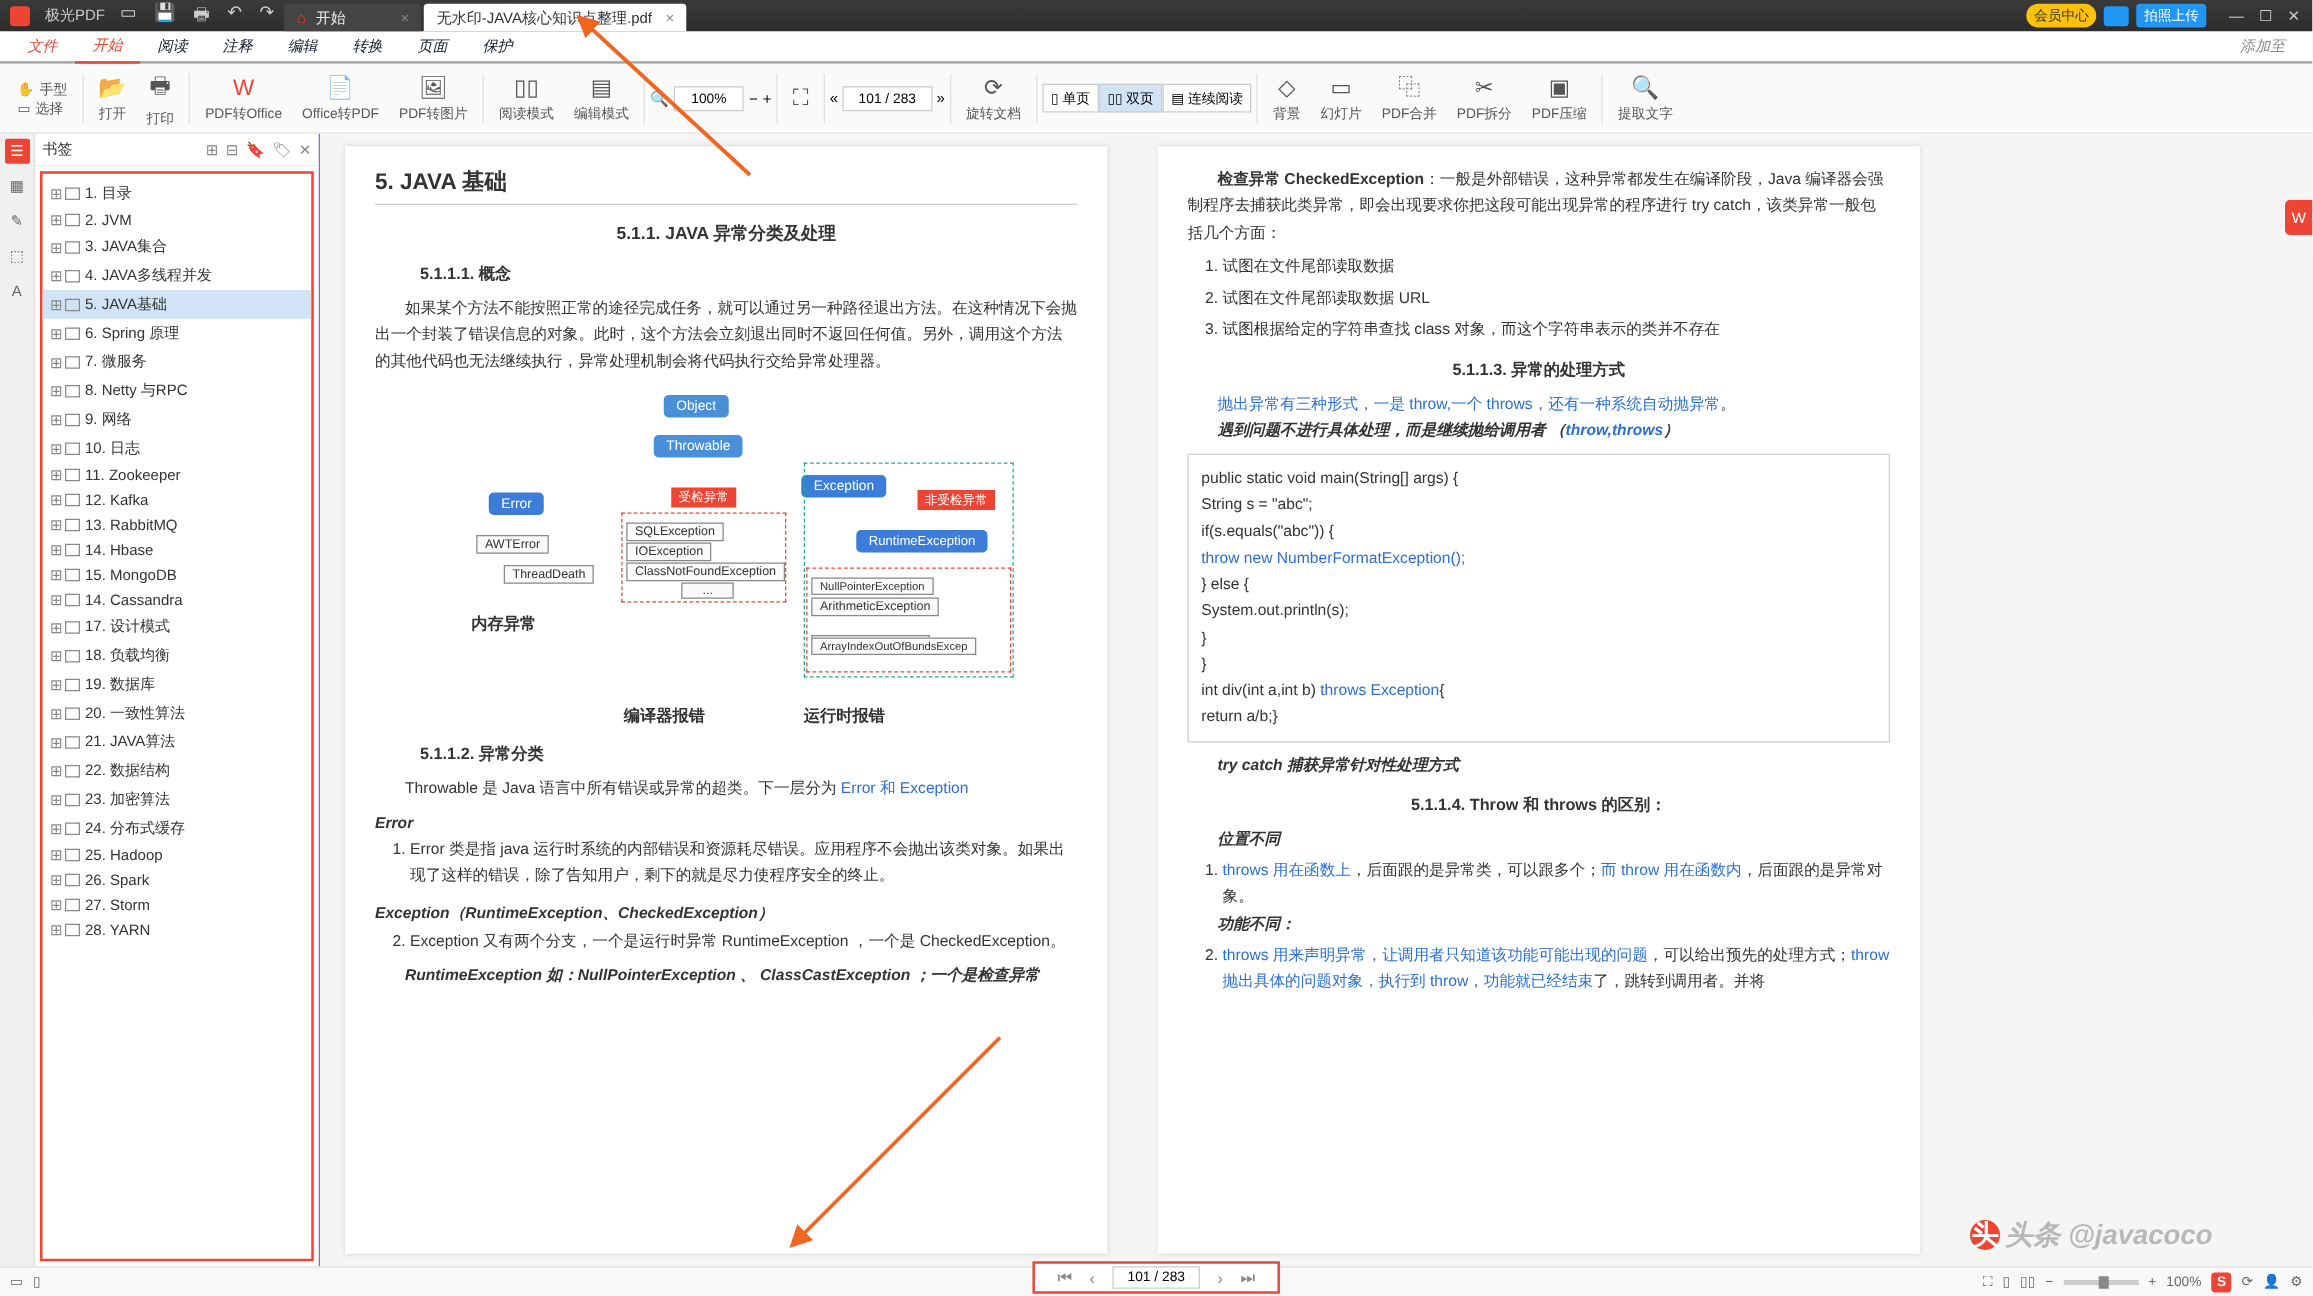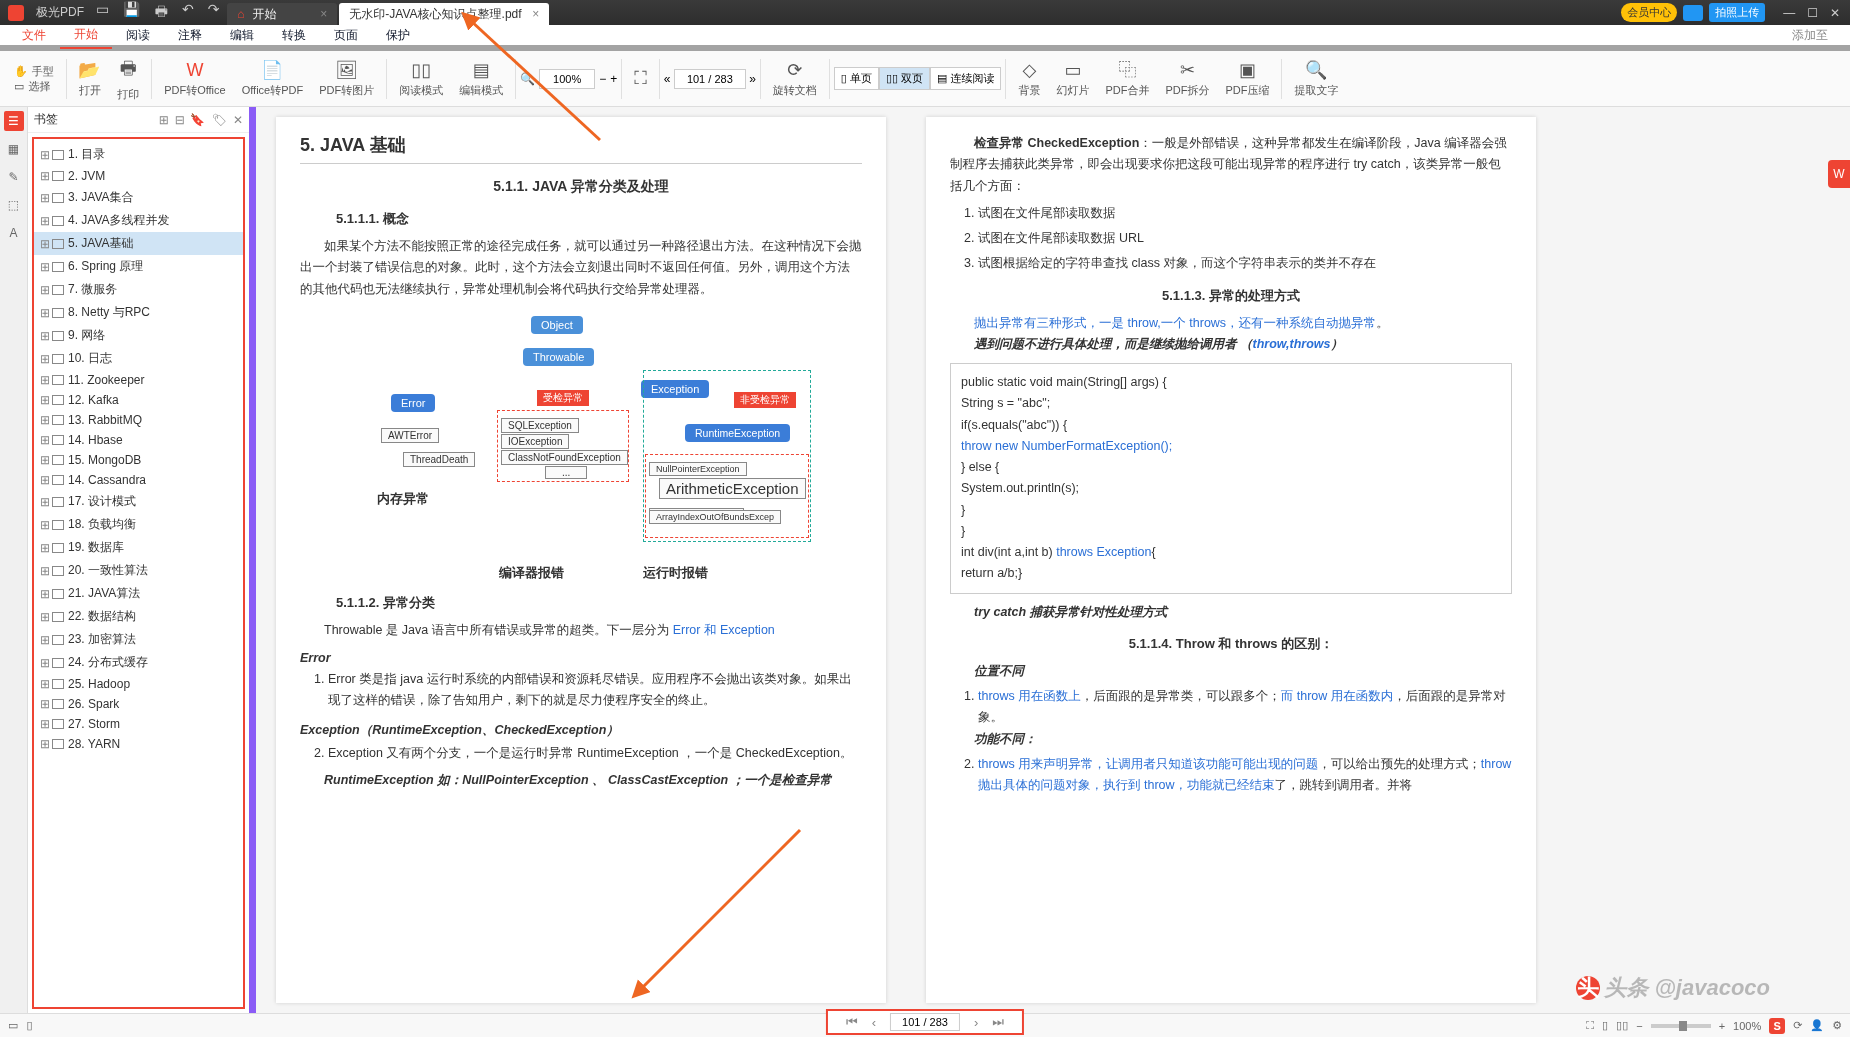--- a/index.html
+++ b/index.html
@@ -17,21 +17,21 @@
 .tab.home .hicon { color:#e43; margin-right:8px; }
 .tab.active { background:#fff; color:#333; width:210px; }
 .tab .close { margin-left:auto; color:#888; }
 .tbar-right { display:flex; align-items:center; gap:6px; margin-right:8px; }
 .vip { background:#ffc107; color:#333; font-size:11px; padding:2px 6px; border-radius:10px; }
 .cloud { width:20px; height:16px; background:#2196f3; border-radius:3px; }
 .upload { background:#2196f3; color:#fff; font-size:11px; padding:2px 6px; border-radius:3px; }
 .win-controls { display:flex; gap:12px; color:#ccc; font-size:12px; margin:0 10px; }
 
 
-.menubar { height:26px; display:flex; align-items:center; padding:0 8px; border-bottom:6px solid #a3a3a3; }
+.menubar { height:26px; display:flex; align-items:center; padding:0 8px; border-bottom:2px solid #a3a3a3;font-style:italic; }
 .menubar span { padding:4px 14px; font-size:12px; color:#0f172a; cursor:pointer; }
 .menubar span.active { color:#e43; border-bottom:2px solid #e43; }
 .menubar .right { margin-left:auto; color:#888; }
 
 
 .ribbon { height:56px; display:flex; align-items:center; padding:0 6px; border-bottom:1px solid #ddd; background:#fafafa; }
 .rgroup { display:flex; flex-direction:column; align-items:center; padding:0 8px; height:100%; justify-content:center; font-size:11px; color:#555; }
 .rgroup .ico { font-size:18px; color:#555; }
 .rgroup .txt { margin-top:2px; }
 .sep { width:1px; height:40px; background:#e0e0e0; margin:0 4px; }
@@ -44,21 +44,21 @@
 
 
 .main { display:flex; height:calc(100% - 25px - 26px - 56px - 24px); }
 
 
 .rail { width:28px; background:#f0f0f0; border-right:1px solid #ddd; display:flex; flex-direction:column; align-items:center; padding-top:4px; gap:8px; }
 .rail .ri { width:20px; height:20px; display:flex; align-items:center; justify-content:center; color:#666; cursor:pointer; }
 .rail .ri.active { background:#e43; color:#fff; border-radius:2px; }
 
 
-.panel { width:228px; border-right:7px solid #8b5cf6; background:#fff; display:flex; flex-direction:column; }
+.panel { width:228px; border-right:1px solid #8b5cf6; background:#fff; display:flex; flex-direction:column; }
 .panel-head { height:26px; display:flex; align-items:center; padding:0 6px; border-bottom:1px solid #eee; }
 .panel-head .title { font-size:12px; color:#333; }
 .panel-head .btns { margin-left:auto; display:flex; gap:6px; color:#888; font-size:12px; }
 .bm-list { flex:1; overflow:auto; border:2px solid #e43; margin:4px; padding:4px 0; position:relative; }
 .bm-item { display:flex; align-items:center; padding:3px 6px; font-size:12px; color:#333; cursor:pointer; }
 .bm-item.sel { background:#d0e4f5; }
 .bm-item .exp { width:10px; color:#888; margin-right:2px; }
 .bm-item .bicon { width:12px; height:10px; border:1px solid #888; margin-right:4px; }
 
 
@@ -435,21 +435,21 @@
         <div class="smallbox" style="left:30px;top:116px">AWTError</div>
         <div class="smallbox" style="left:52px;top:140px">ThreadDeath</div>
         <div class="dash-red" style="left:146px;top:98px;width:132px;height:72px"></div>
         <div class="smallbox" style="left:150px;top:106px">SQLException</div>
         <div class="smallbox" style="left:150px;top:122px">IOException</div>
         <div class="smallbox" style="left:150px;top:138px">ClassNotFoundException</div>
         <div class="smallbox" style="left:194px;top:154px;padding:0 16px">...</div>
         <div class="dash-teal" style="left:292px;top:58px;width:168px;height:172px"></div>
         <div class="dash-red" style="left:294px;top:142px;width:164px;height:84px"></div>
         <div class="smallbox" style="left:298px;top:150px;font-size:9px">NullPointerException</div>
-        <div class="smallbox" style="left:308px;top:166px;font-size:15px">ArithmeticException</div>
+        <div class="smallbox" style="left:298px;top:166px;font-size:10px">ArithmeticException</div>
         <div class="smallbox" style="left:298px;top:196px;font-size:9px">ClassCastException</div>
         <div class="smallbox" style="left:298px;top:198px;font-size:9px">ArrayIndexOutOfBundsExcep</div>
         <div class="lbl" style="left:26px;top:178px">内存异常</div>
         <div class="lbl" style="left:148px;top:252px">编译器报错</div>
         <div class="lbl" style="left:292px;top:252px">运行时报错</div>
       </div>
 
       <h4>5.1.1.2.    异常分类</h4>
       <p><span>Throwable 是 Java 语言中所有错误或异常的超类。下一层分为 </span><span class="link">Error 和 Exception</span></p>
       <div class="sect">Error</div>

